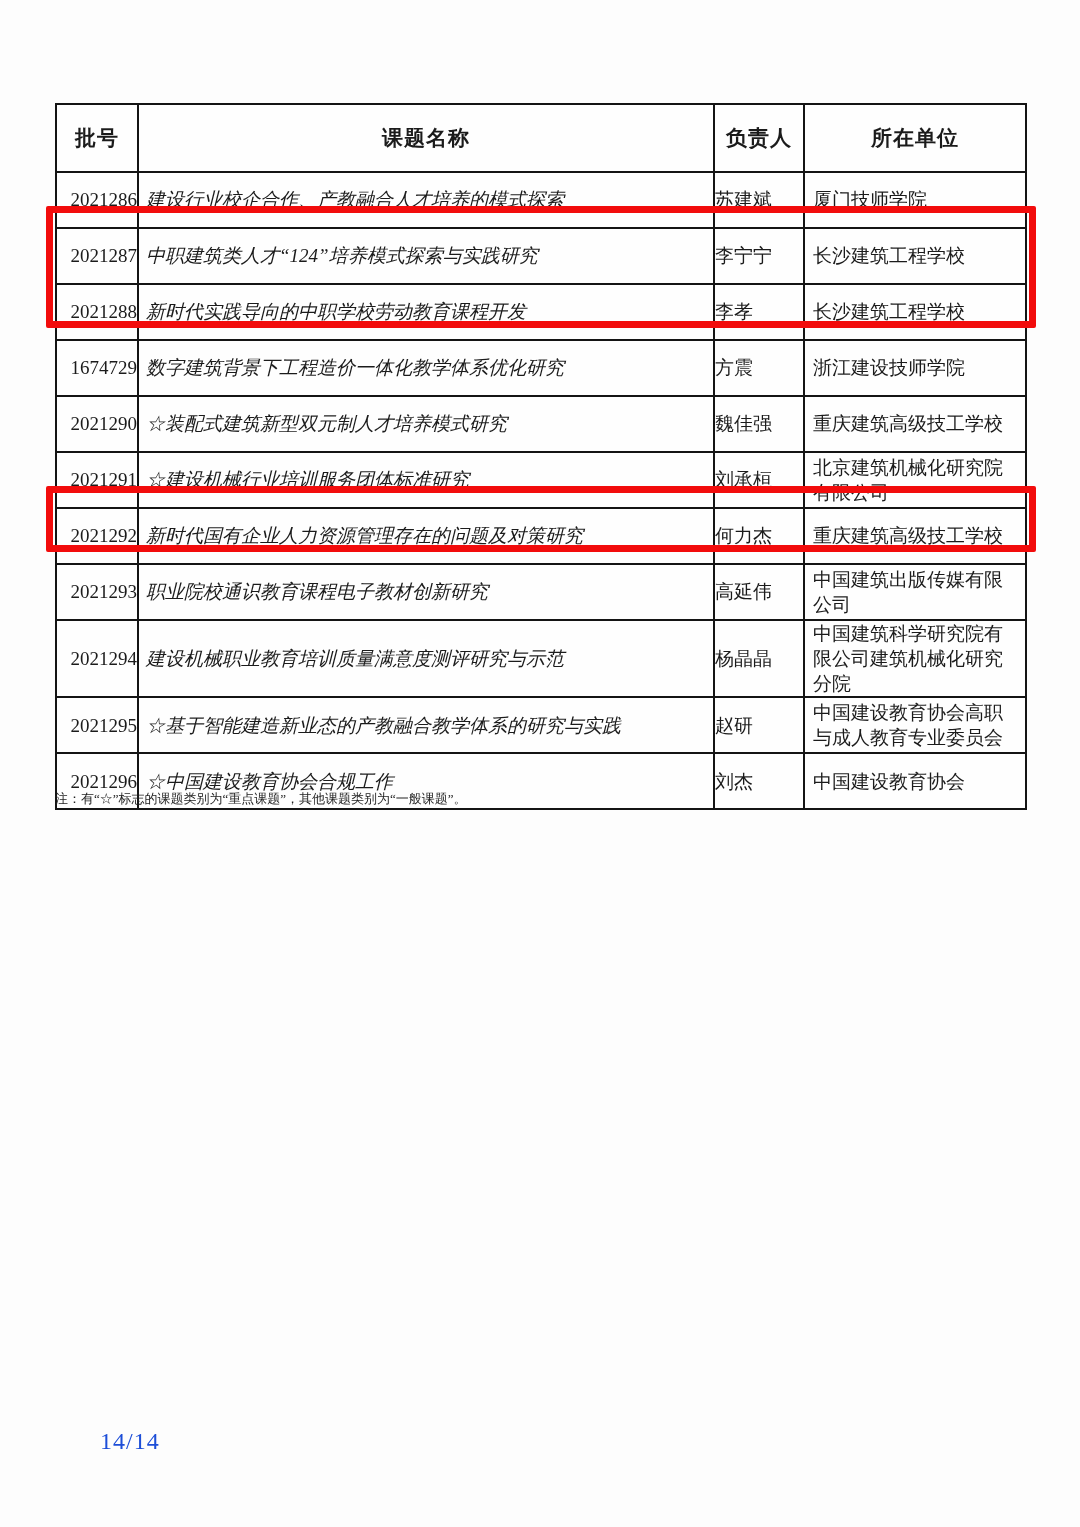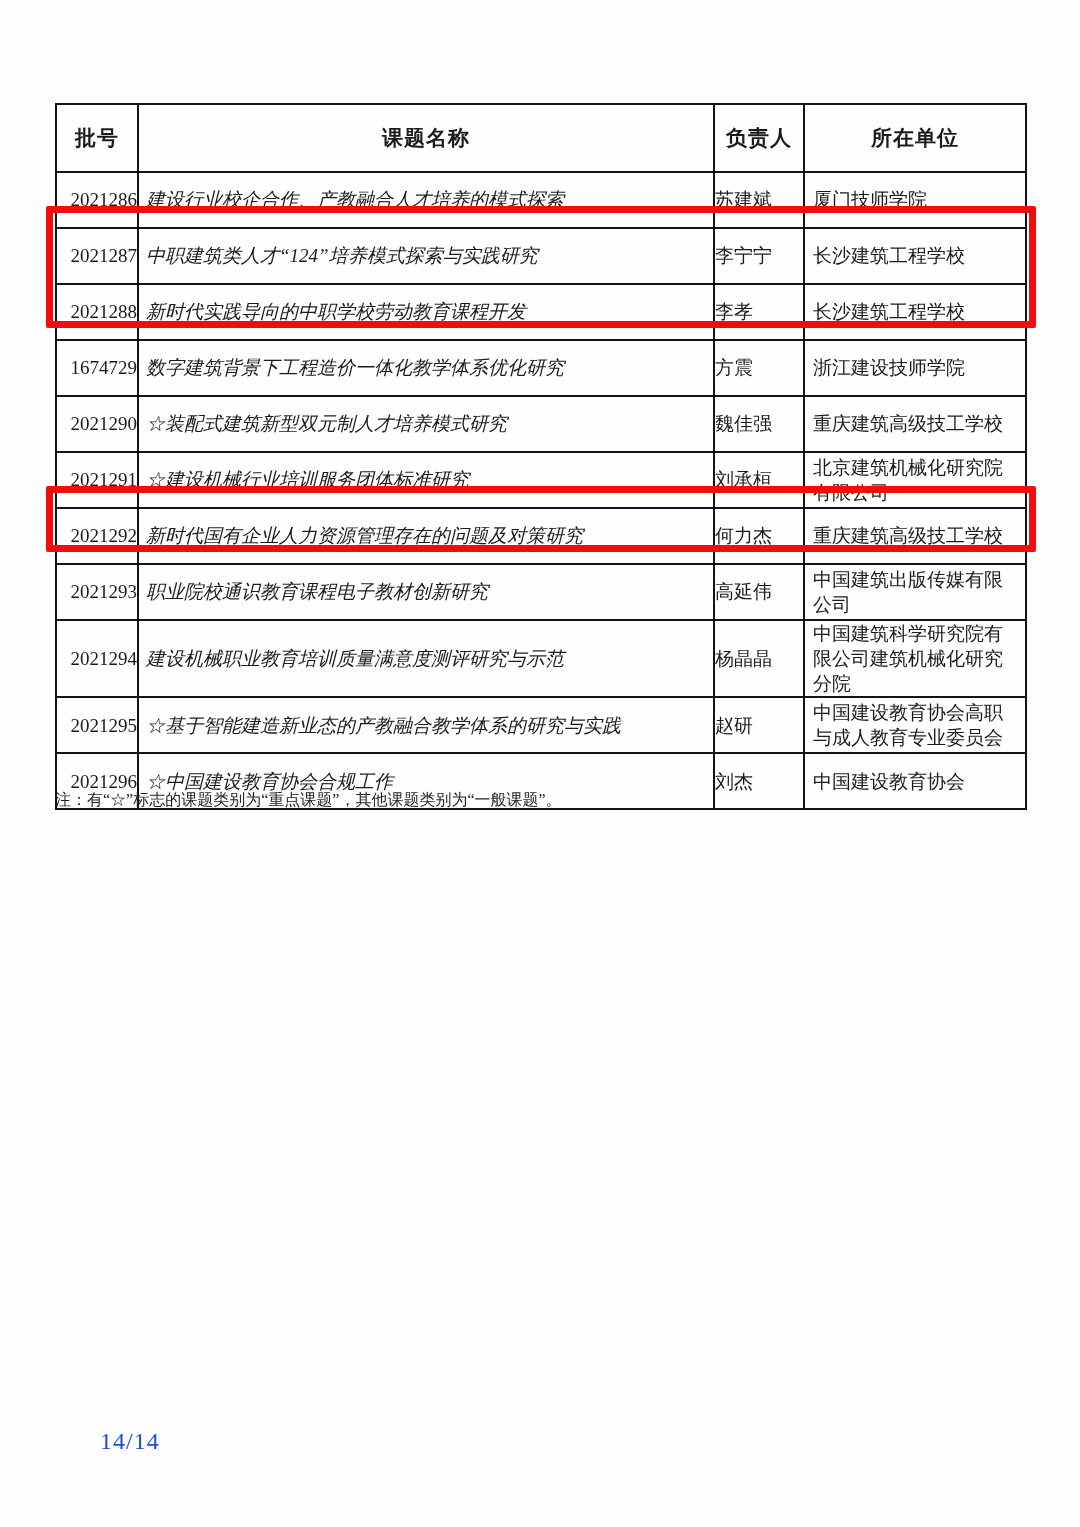--- a/index.html
+++ b/index.html
@@ -47,21 +47,21 @@
     border-style: solid;
     background: transparent;
     pointer-events: none;
     border-radius: 2px;
   }
   .note {
     position: absolute;
     left: 55px;
     top: 790px;
     width: 900px;
-    font-size: 16px;
+    font-size: 13px;
     color: #1f1f1f;
   }
   .pageno {
     position: absolute;
     left: 100px;
     top: 1428px;
     font-size: 24px;
     color: #1d4ed8;
     letter-spacing: 1px;
   }

